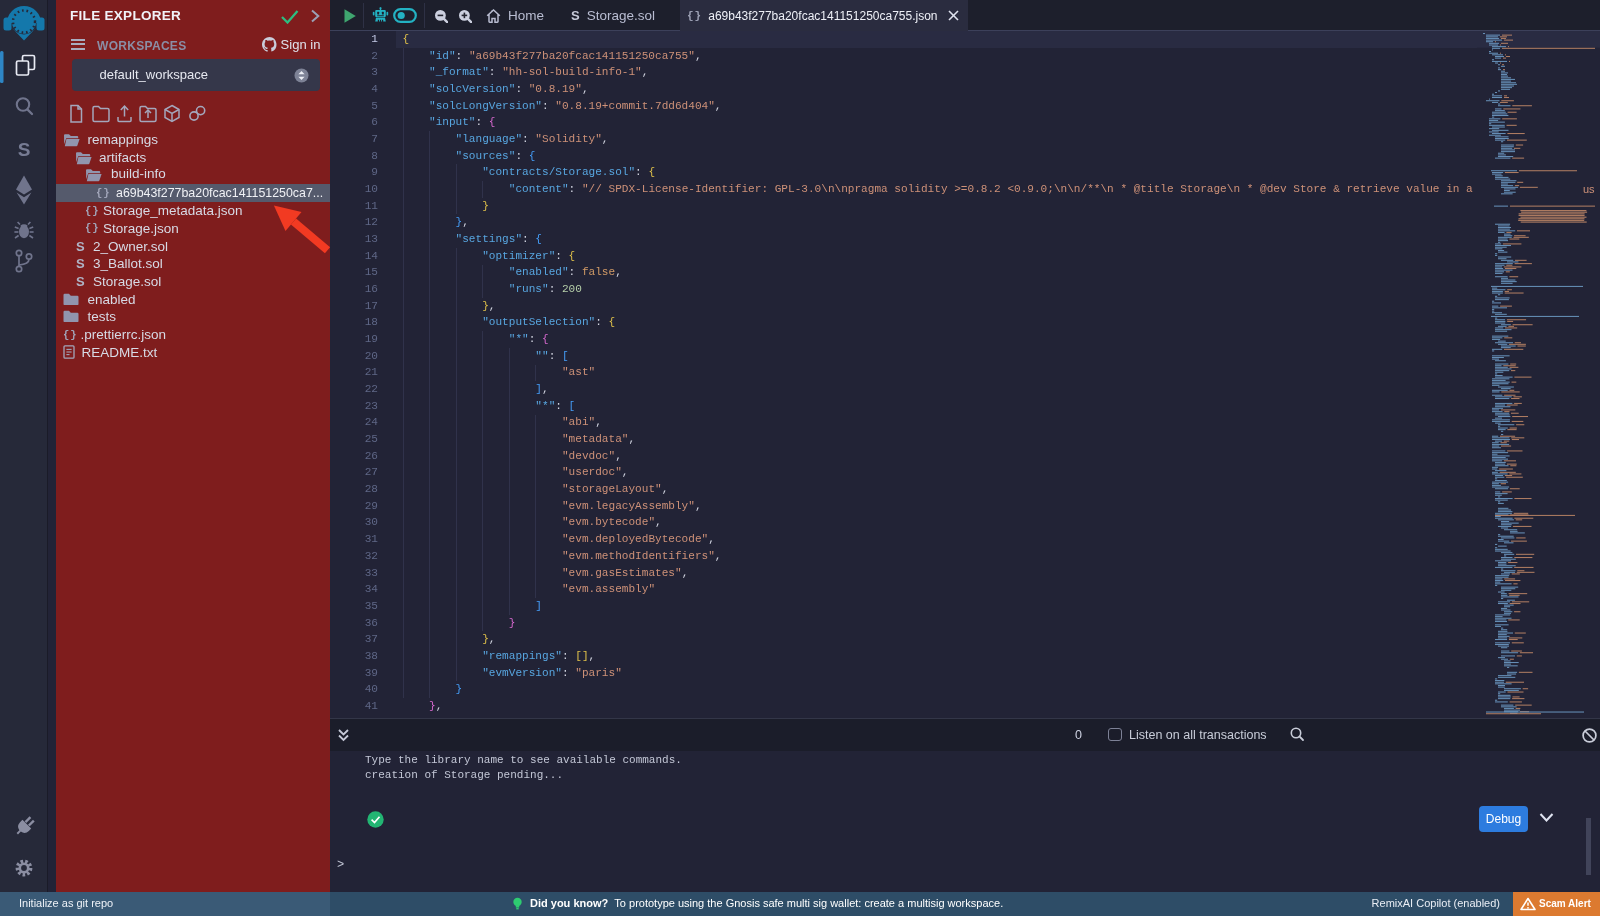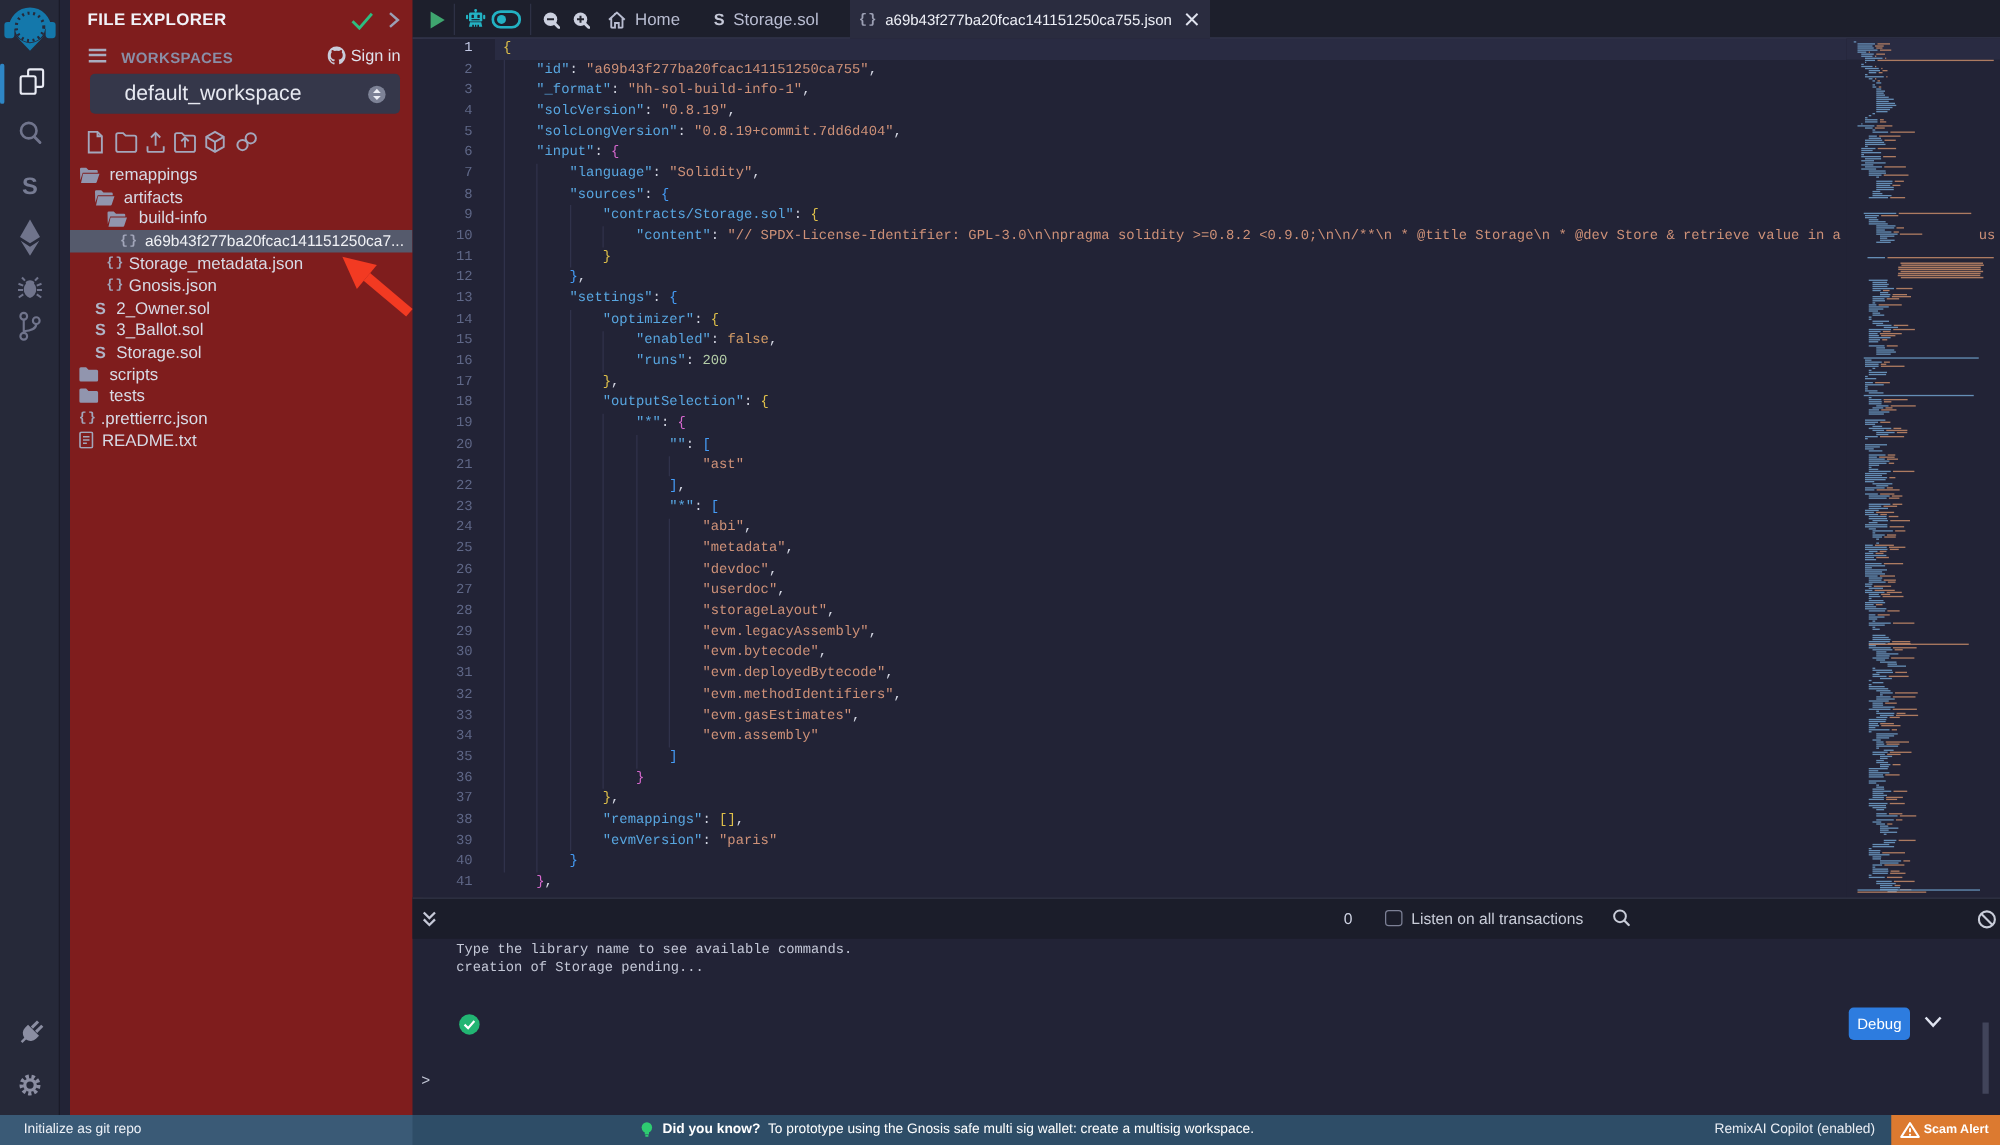--- a/index.html
+++ b/index.html
@@ -83,21 +83,21 @@
     </svg>
   <div class="abs" style="left:15px;top:38.5px;width:14px">
     <div style="height:2px;background:#a9adc0;margin-bottom:2.8px"></div>
       <div style="height:2px;background:#a9adc0;margin-bottom:2.8px"></div>
       <div style="height:2px;background:#a9adc0"></div>
   </div>
   <div class="abs" style="left:41px;top:39px;font-size:12px;font-weight:600;color:#8a8ea6;letter-spacing:0.3px">WORKSPACES</div>
   <div class="abs" style="left:206px;top:37px;color:#dfe2ec;font-size:13px"><svg width="15" height="15" viewBox="0 0 16 16" style="vertical-align:-3px">
         <path fill="#c9ccda" d="M8 0a8 8 0 0 0-2.5 15.6c.4 0 .5-.2.5-.4v-1.4c-2.2.5-2.7-1-2.7-1-.4-.9-.9-1.2-.9-1.2-.7-.5 0-.5 0-.5.8 0 1.2.8 1.2.8.7 1.2 1.9.9 2.3.7 0-.5.3-.9.5-1.1-1.8-.2-3.6-.9-3.6-4 0-.9.3-1.6.8-2.1 0-.2-.4-1 .1-2.1 0 0 .7-.2 2.2.8a7.5 7.5 0 0 1 4 0c1.5-1 2.2-.8 2.2-.8.5 1.1.1 1.9.1 2.1.5.5.8 1.2.8 2.1 0 3.1-1.8 3.8-3.6 4 .3.2.5.7.5 1.4v2.1c0 .2.1.4.5.4A8 8 0 0 0 8 0Z"></path>
       </svg> Sign in</div>
-  <div class="abs" style="left:15.5px;top:58.5px;width:248px;height:32px;background:#35374a;border-radius:4px;display:flex;align-items:center;padding-left:28px;font-size:17px;color:#e6e8f0">default_workspace</div>
+  <div class="abs" style="left:15.5px;top:58.5px;width:248px;height:32px;background:#35374a;border-radius:4px;display:flex;align-items:center;padding-left:28px;font-size:13px;color:#e6e8f0">default_workspace</div>
   <svg class="abs" style="left:238px;top:67.5px" width="15" height="15" viewBox="0 0 15 15">
       <circle cx="7.5" cy="7.5" r="7" fill="#7d8296"></circle>
       <path d="M4.4,6.3 L7.5,3 L10.6,6.3 Z" fill="#eceef5"></path>
       <path d="M4.4,8.7 L7.5,12 L10.6,8.7 Z" fill="#eceef5"></path>
     </svg>
   <svg width="220" height="24" viewBox="0 0 220 24" style="position:absolute;left:13px;top:103px">
 <g fill="none" stroke="#a4a7bc" stroke-width="1.5">
  <path d="M2,2.5 h7 l3.5,3.5 v13 h-10.5 Z"></path>
         <path d="M9,2.5 v3.5 h3.5"></path>
  <g transform="translate(23,0)">
@@ -162,21 +162,21 @@
     <div style="position:absolute;left:85px;top:201.8px;height:17.7px;display:flex;align-items:center;gap:0;z-index:2">
       <span style="width:18px;display:inline-flex;align-items:center">
         <span style="font-family:'Liberation Mono',monospace;font-size:10.5px;font-weight:700;color:#a2a6ba;letter-spacing:1px">{}</span>
       </span>
       <span class="tl" style="">Storage_metadata.json</span>
     </div>
     <div style="position:absolute;left:85px;top:219.5px;height:17.7px;display:flex;align-items:center;gap:0;z-index:2">
       <span style="width:18px;display:inline-flex;align-items:center">
         <span style="font-family:'Liberation Mono',monospace;font-size:10.5px;font-weight:700;color:#a2a6ba;letter-spacing:1px">{}</span>
       </span>
-      <span class="tl" style="">Gnosis.json</span>
+      <span class="tl" style="">Storage.json</span>
     </div>
     <div style="position:absolute;left:76px;top:237.2px;height:17.7px;display:flex;align-items:center;gap:0;z-index:2">
       <span style="width:17px;display:inline-flex;align-items:center">
         <span style="font-family:'Liberation Sans';font-size:13px;font-weight:700;color:#b0b4c6">S</span>
       </span>
       <span class="tl" style="">2_Owner.sol</span>
     </div>
     <div style="position:absolute;left:76px;top:254.9px;height:17.7px;display:flex;align-items:center;gap:0;z-index:2">
       <span style="width:17px;display:inline-flex;align-items:center">
         <span style="font-family:'Liberation Sans';font-size:13px;font-weight:700;color:#b0b4c6">S</span>
@@ -188,21 +188,21 @@
         <span style="font-family:'Liberation Sans';font-size:13px;font-weight:700;color:#b0b4c6">S</span>
       </span>
       <span class="tl" style="">Storage.sol</span>
     </div>
     <div style="position:absolute;left:63px;top:290.3px;height:17.7px;display:flex;align-items:center;gap:0;z-index:2">
       <span style="width:24.5px;display:inline-flex;align-items:center">
         <svg width="16" height="13" viewBox="0 0 16 13">
           <path d="M0.5,2 a1.2,1.2 0 0 1 1.2,-1.2 h4.2 l1.9,1.9 h6.5 a1.2,1.2 0 0 1 1.2,1.2 v7 a1.2,1.2 0 0 1 -1.2,1.2 h-12.6 a1.2,1.2 0 0 1 -1.2,-1.2 Z" fill="#9195ae"></path>
         </svg>
       </span>
-      <span class="tl" style="">scripts</span>
+      <span class="tl" style="">enabled</span>
     </div>
     <div style="position:absolute;left:63px;top:308.0px;height:17.7px;display:flex;align-items:center;gap:0;z-index:2">
       <span style="width:24.5px;display:inline-flex;align-items:center">
         <svg width="16" height="13" viewBox="0 0 16 13">
           <path d="M0.5,2 a1.2,1.2 0 0 1 1.2,-1.2 h4.2 l1.9,1.9 h6.5 a1.2,1.2 0 0 1 1.2,1.2 v7 a1.2,1.2 0 0 1 -1.2,1.2 h-12.6 a1.2,1.2 0 0 1 -1.2,-1.2 Z" fill="#9195ae"></path>
         </svg>
       </span>
       <span class="tl" style="">tests</span>
     </div>
     <div style="position:absolute;left:63px;top:325.7px;height:17.7px;display:flex;align-items:center;gap:0;z-index:2">
@@ -862,21 +862,21 @@
       <rect x="27.0" y="676.9" width="9.9" height="1.05" fill="#6d9ac4" opacity="0.9"></rect>
       <rect x="38.7" y="676.9" width="4.6" height="1.05" fill="#bd8566" opacity="0.9"></rect>
       <rect x="27.0" y="678.6" width="16.0" height="1.05" fill="#6d9ac4" opacity="0.9"></rect>
       <rect x="27.0" y="680.2" width="14.2" height="1.05" fill="#6d9ac4" opacity="0.9"></rect>
       <rect x="43.0" y="680.2" width="9.1" height="1.05" fill="#bd8566" opacity="0.9"></rect>
       <rect x="33.0" y="681.8" width="7.4" height="1.05" fill="#6d9ac4" opacity="0.9"></rect>
       <rect x="9.0" y="680.5" width="98.0" height="1.05" fill="#6d9ac4" opacity="0.9"></rect>
       <rect x="9.0" y="682.2" width="55.0" height="1.05" fill="#bd8566" opacity="0.9"></rect>
   </svg>
 </div>
-<div class="abs" style="left:1583px;top:181.1px;font-family:Liberation Mono, monospace;font-size:11px;line-height:16.675px;color:#ce9178">us</div>
+<div class="abs" style="left:1583px;top:181.1px;font-family:Liberation Sans, sans-serif;font-size:11px;line-height:16.675px;color:#ce9178">us</div>
 
 <div class="abs" style="left:330px;top:718px;width:1270px;height:174px;background:#222336">
   <div class="abs" style="left:0;top:0;width:1270px;height:33px;background:#1b1d2a;border-top:1px solid #333648">
     <svg class="abs" style="left:7px;top:9px" width="13" height="14">
         <polyline points="2,2 6.5,6.5 11,2" fill="none" stroke="#c6c9d8" stroke-width="1.8"></polyline>
         <polyline points="2,7.5 6.5,12 11,7.5" fill="none" stroke="#c6c9d8" stroke-width="1.8"></polyline>
       </svg>
     <div class="abs" style="left:745px;top:9px;font-size:12.5px;color:#ced2e2">0</div>
     <div class="abs" style="left:778px;top:8.5px;width:13.5px;height:13.5px;border:1.4px solid #7d8196;border-radius:3px"></div>
     <div class="abs" style="left:799px;top:9px;font-size:12.5px;color:#c9cdd9">Listen on all transactions</div>

